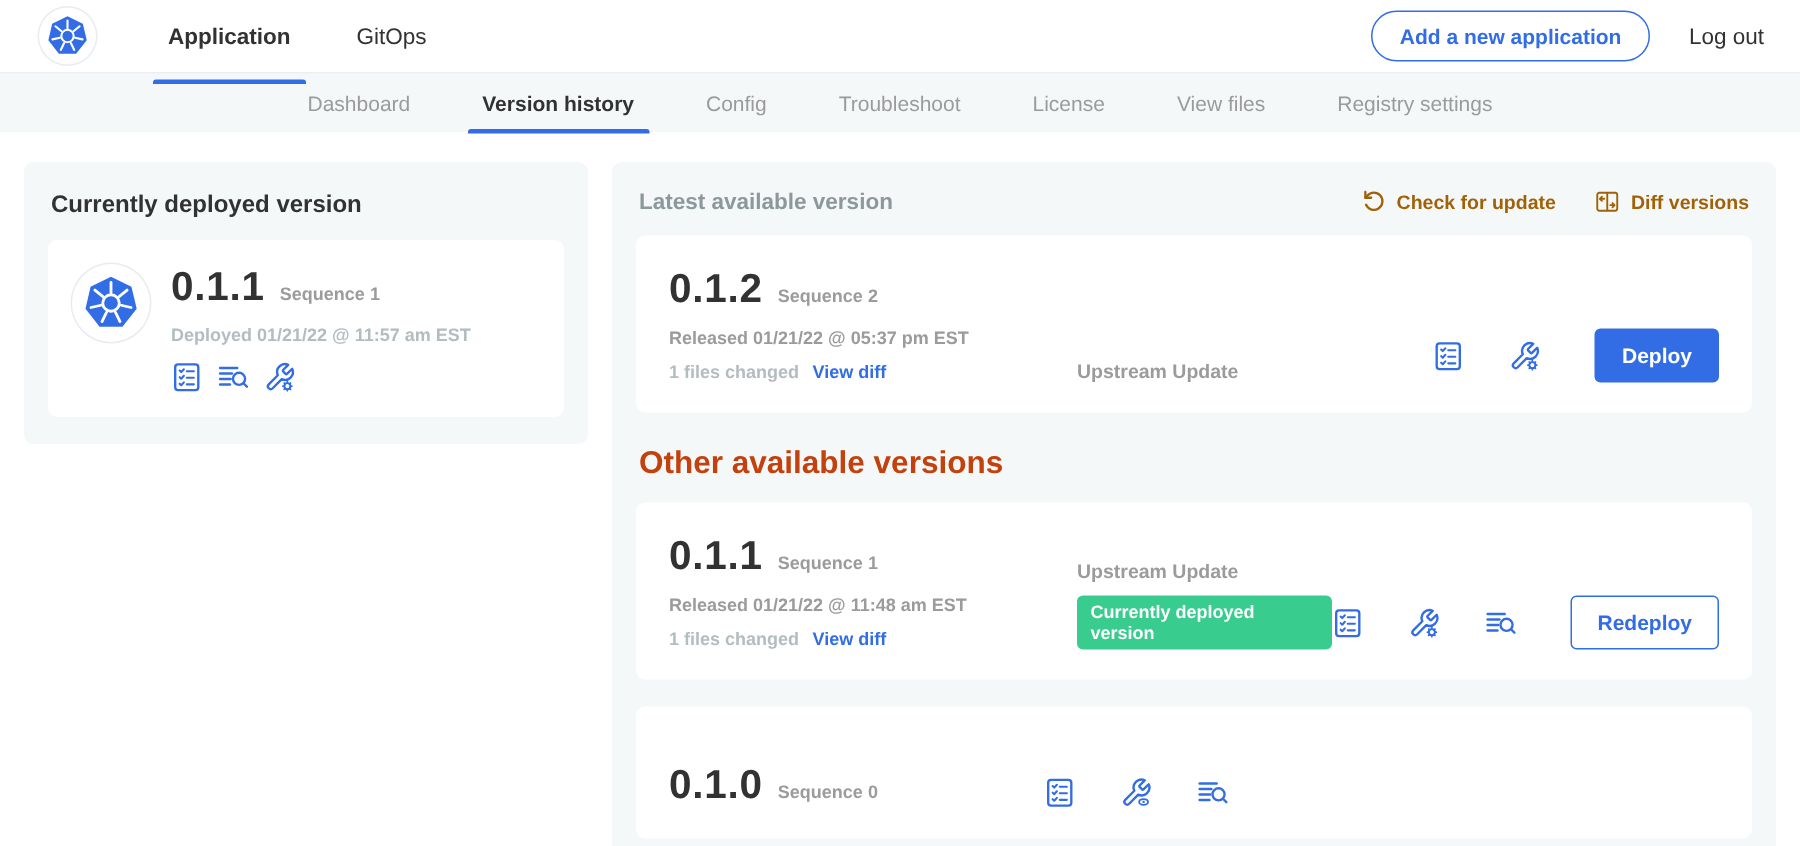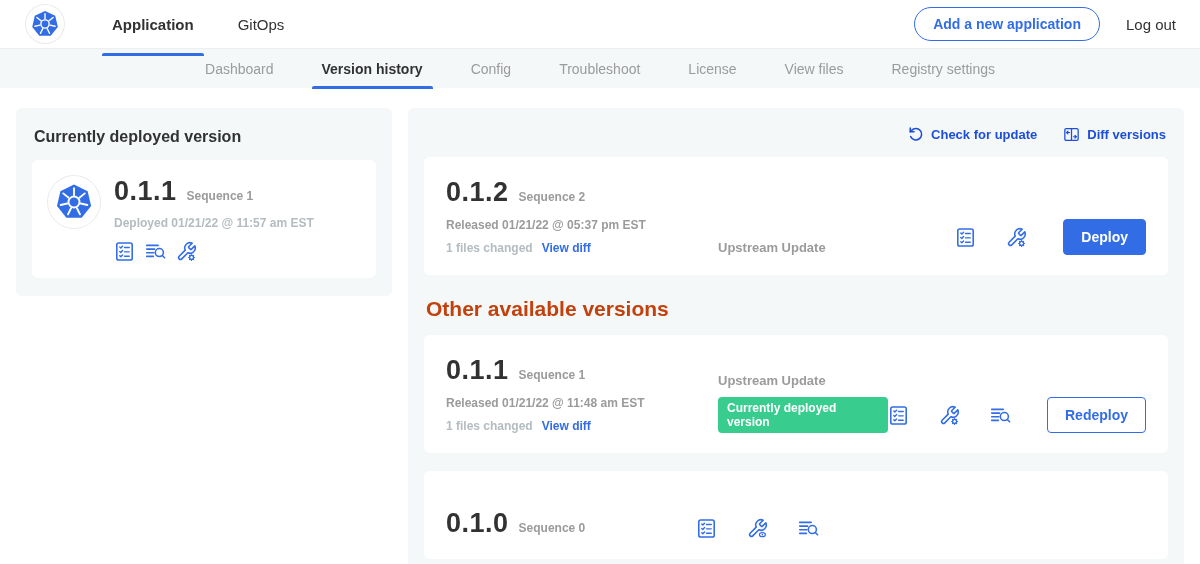--- a/index.html
+++ b/index.html
@@ -125,21 +125,21 @@
   .icon-btn { width: 21px; height: 21px; color: #326de6; cursor: pointer; flex: none; }
   .icon-btn svg { width: 100%; height: 100%; display: block; }
 
   
   .vh-panel { flex: 1; padding: 14px 16px 16px; }
   .vh-header { display: flex; align-items: center; margin: 4px 2px 14px; }
   .vh-title { font-size: 15px; color: #8d989c; font-weight: 600; }
   .vh-actions { margin-left: auto; display: flex; align-items: center; gap: 26px; }
   .vh-action {
     display: flex; align-items: center; gap: 7px;
-    color: #1d4ed8; font-size: 13px; font-weight: 700;
+    color: #a16207; font-size: 13px; font-weight: 700;
     cursor: pointer;
   }
   .vh-action svg { width: 17px; height: 17px; display: block; }
   .other-title { font-size: 21px; color: #c2410c; font-weight: 600; margin: 22px 2px 14px; }
 
   .version-row {
     background: #ffffff;
     border-radius: 6px;
     padding: 20px 22px;
     display: flex;
@@ -335,20 +335,21 @@
               </svg>
             </span>
         </div>
       </div>
     </div>
   </div>
 
   <div class="panel vh-panel">
 
     <div class="vh-header">
+      <span class="vh-title">Latest available version</span>
       <div class="vh-actions">
         <span class="vh-action">
           <svg>
               <use href="#i-refresh"></use>
             </svg>
           <span>Check for update</span>
         </span>
         <span class="vh-action">
           <svg>
               <use href="#i-diff"></use>

